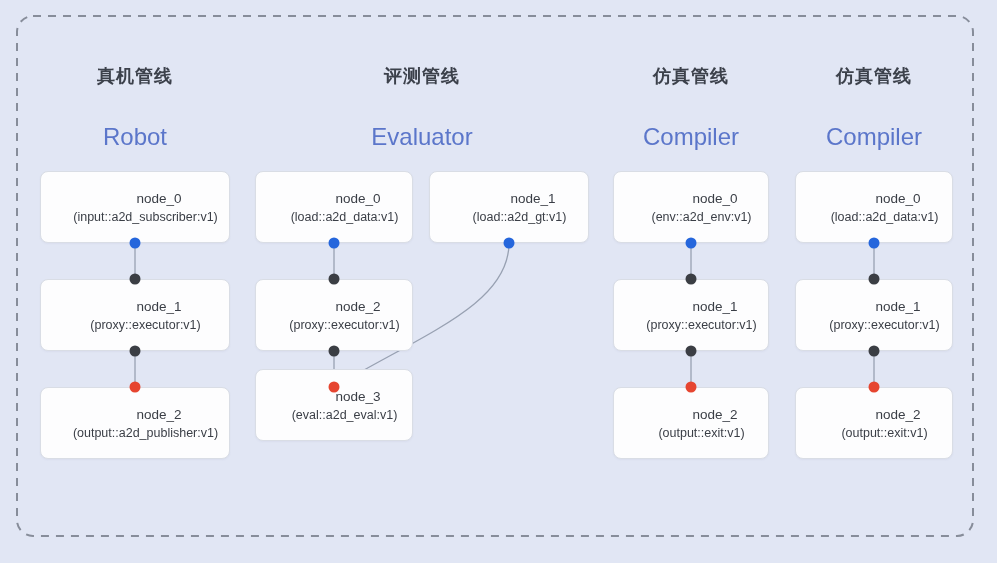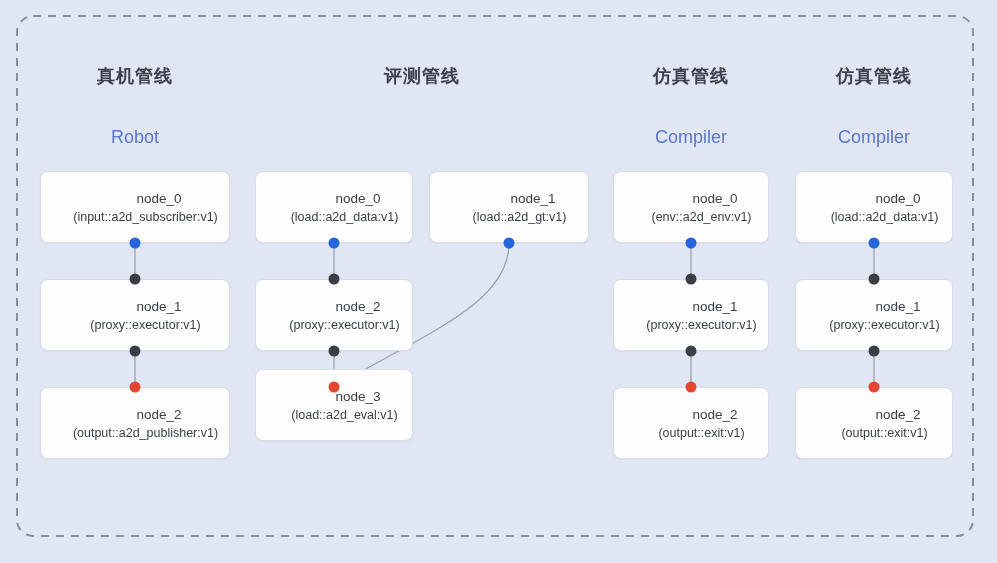--- a/index.html
+++ b/index.html
@@ -34,21 +34,21 @@
   }
   .hdr-zh{
     position:absolute;top:62px;height:28px;line-height:28px;
     text-align:center;font-size:18px;font-weight:700;
     color:var(--title-zh,#3c414b);
     letter-spacing:1px;
     z-index:2;
   }
   .hdr-en{
     position:absolute;top:123px;height:28px;line-height:28px;
-    text-align:center;font-size:18px;font-weight:400;
+    text-align:center;font-size:24px;font-weight:400;
     color:var(--title-en,#5b76ca);
     z-index:2;
   }
   .box{
     position:absolute;height:72px;
     background:var(--card-bg,#fdfdfe);
     border:1px solid var(--card-border,#d9dde5);
     border-radius:8px;
     box-sizing:border-box;
     display:flex;flex-direction:column;align-items:center;justify-content:center;
@@ -88,20 +88,21 @@
     <line class="connector" x1="691" y1="351" x2="691" y2="387"></line>
 
     <line class="connector" x1="874" y1="243" x2="874" y2="279"></line>
     <line class="connector" x1="874" y1="351" x2="874" y2="387"></line>
   </svg>
 
   <div class="hdr-zh" style="left:40px;width:190px">真机管线</div>
   <div class="hdr-en" style="left:40px;width:190px">Robot</div>
 
   <div class="hdr-zh" style="left:255px;width:334px">评测管线</div>
+  <div class="hdr-en" style="left:255px;width:334px">Evaluator</div>
 
   <div class="hdr-zh" style="left:613px;width:156px">仿真管线</div>
   <div class="hdr-en" style="left:613px;width:156px">Compiler</div>
 
   <div class="hdr-zh" style="left:795px;width:158px">仿真管线</div>
   <div class="hdr-en" style="left:795px;width:158px">Compiler</div>
 
   <div class="box" style="left:40px;top:171px;width:190px">
     <div class="nname">node_0</div>
     <div class="ntype">(input::a2d_subscriber:v1)</div>
@@ -122,21 +123,21 @@
   <div class="box" style="left:429px;top:171px;width:160px">
     <div class="nname">node_1</div>
     <div class="ntype">(load::a2d_gt:v1)</div>
   </div>
   <div class="box" style="left:255px;top:279px;width:158px">
     <div class="nname">node_2</div>
     <div class="ntype">(proxy::executor:v1)</div>
   </div>
   <div class="box" style="left:255px;top:369px;width:158px">
     <div class="nname">node_3</div>
-    <div class="ntype">(load::a2d_eval:v1)</div>
+    <div class="ntype">(eval::a2d_eval:v1)</div>
   </div>
 
   <div class="box" style="left:613px;top:171px;width:156px">
     <div class="nname">node_0</div>
     <div class="ntype">(env::a2d_env:v1)</div>
   </div>
   <div class="box" style="left:613px;top:279px;width:156px">
     <div class="nname">node_1</div>
     <div class="ntype">(proxy::executor:v1)</div>
   </div>

